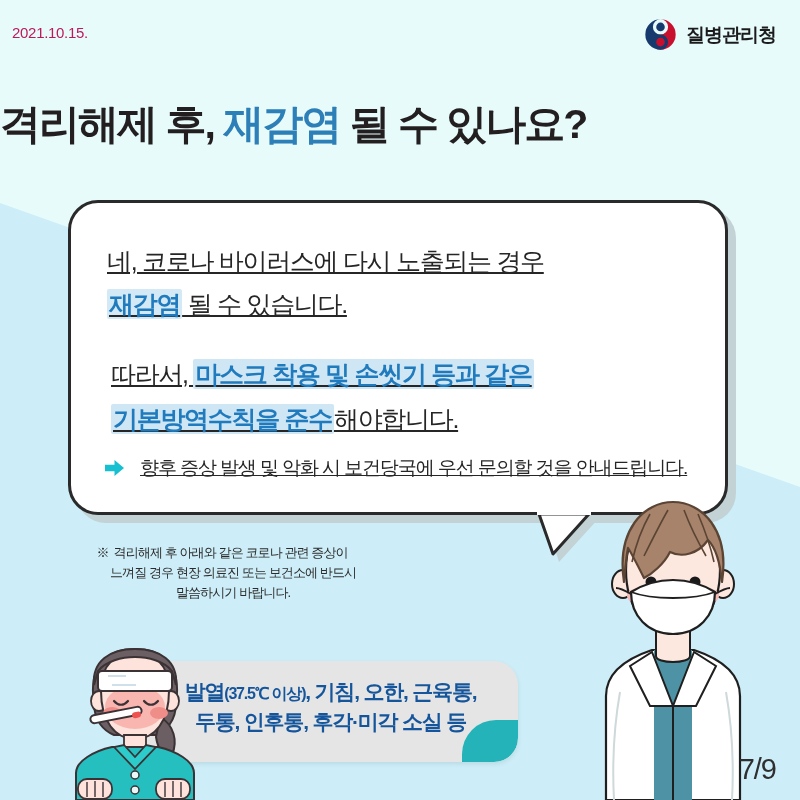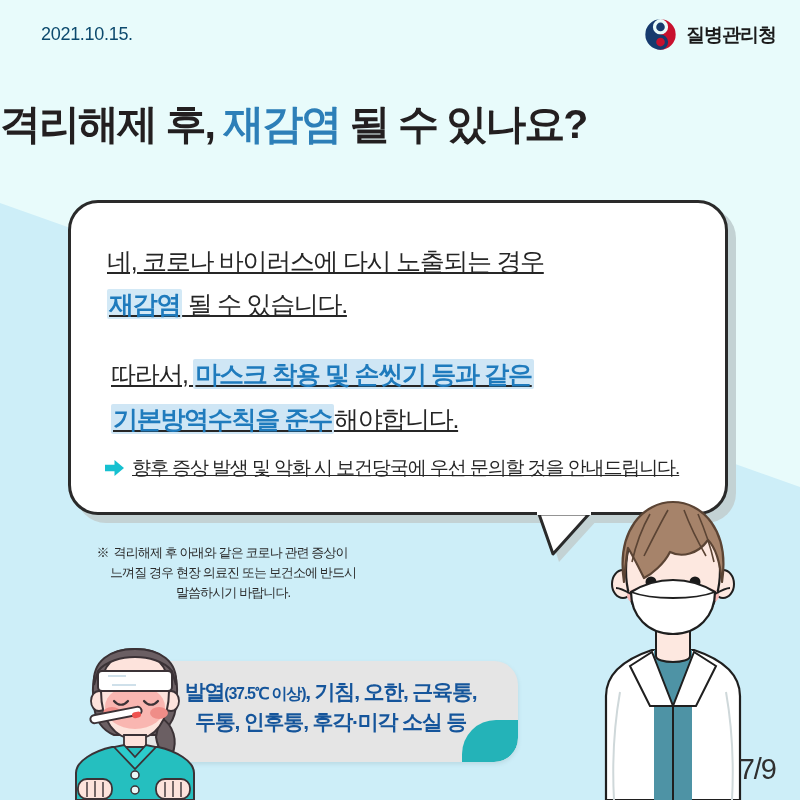--- a/index.html
+++ b/index.html
@@ -16,22 +16,22 @@
     overflow:hidden;
   }
   
   .bg-band {
     position:absolute; left:0; top:0;
     width:800px; height:800px;
     z-index:0;
   }
   
   .date {
-    position:absolute; left:41px; top:24px;
-    font-size:18px; color:#0c4a6e; letter-spacing:-0.3px;
+    position:absolute; left:12px; top:24px;
+    font-size:15px; color:#be185d; letter-spacing:-0.3px;
     z-index:5;
   }
   .brand {
     position:absolute; right:24px; top:18px;
     display:flex; align-items:center; gap:9px;
     z-index:5;
   }
   .brand-mark { width:33px; height:33px; display:block; }
   .brand-name {
     font-size:19px; font-weight:bold; color:#1b1b1b;
@@ -75,21 +75,21 @@
     position:absolute; left:36px;
     font-size:25px; color:#262626; letter-spacing:-1.3px;
     white-space:nowrap;
     text-decoration:underline;
   }
   .b1 { top:42px; }
   .b2 { top:85px; }
   .b3 { top:155px; left:40px;text-align:center; }
   .b4 { top:200px; left:40px; }
   .b5 { top:252px; left:34px; font-size:19px; letter-spacing:-1.1px;
-        display:flex; align-items:center; gap:8px; }
+        display:flex; align-items:center; gap:16px; }
   .hl-blue {
     color:#1f7bbd; font-weight:bold;
     background:#d3e9f6; padding:1px 2px; border-radius:2px;
   }
   .hl-blue-2 {
     color:#1f7bbd; font-weight:bold;
     background:#cfe6f5; padding:1px 2px; border-radius:2px;
   }
   .arrow-icon { width:19px; height:16px; flex:none; }
   

